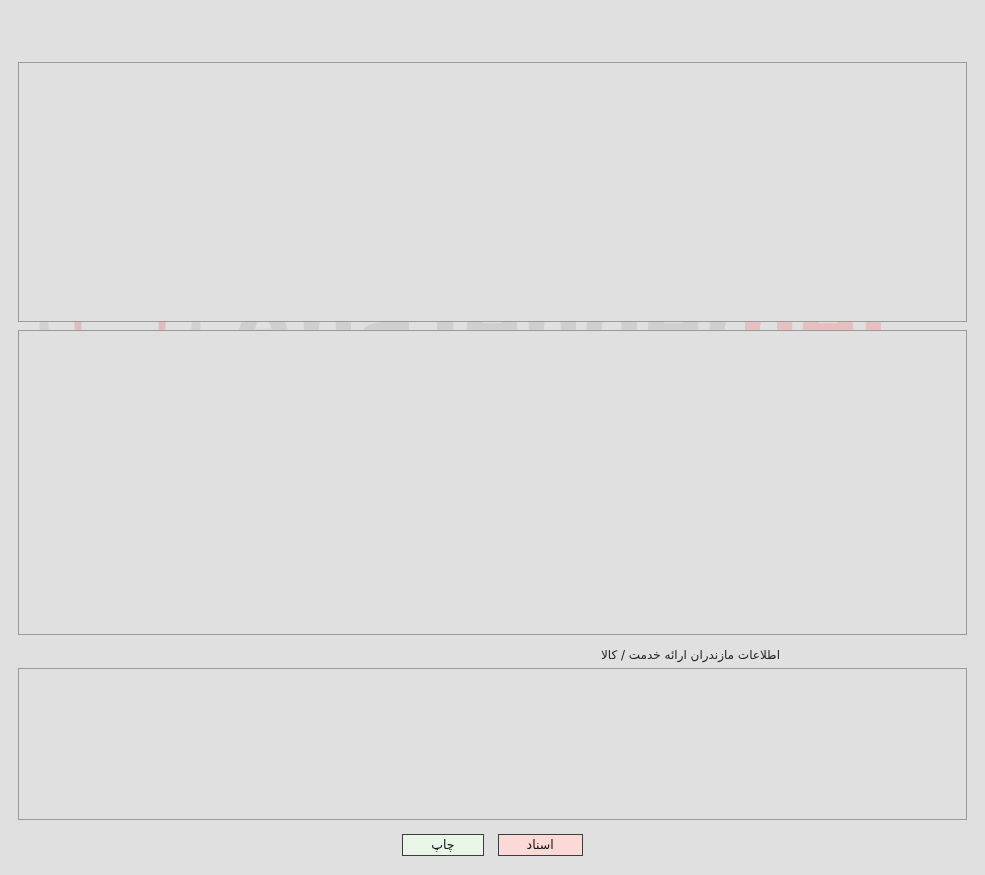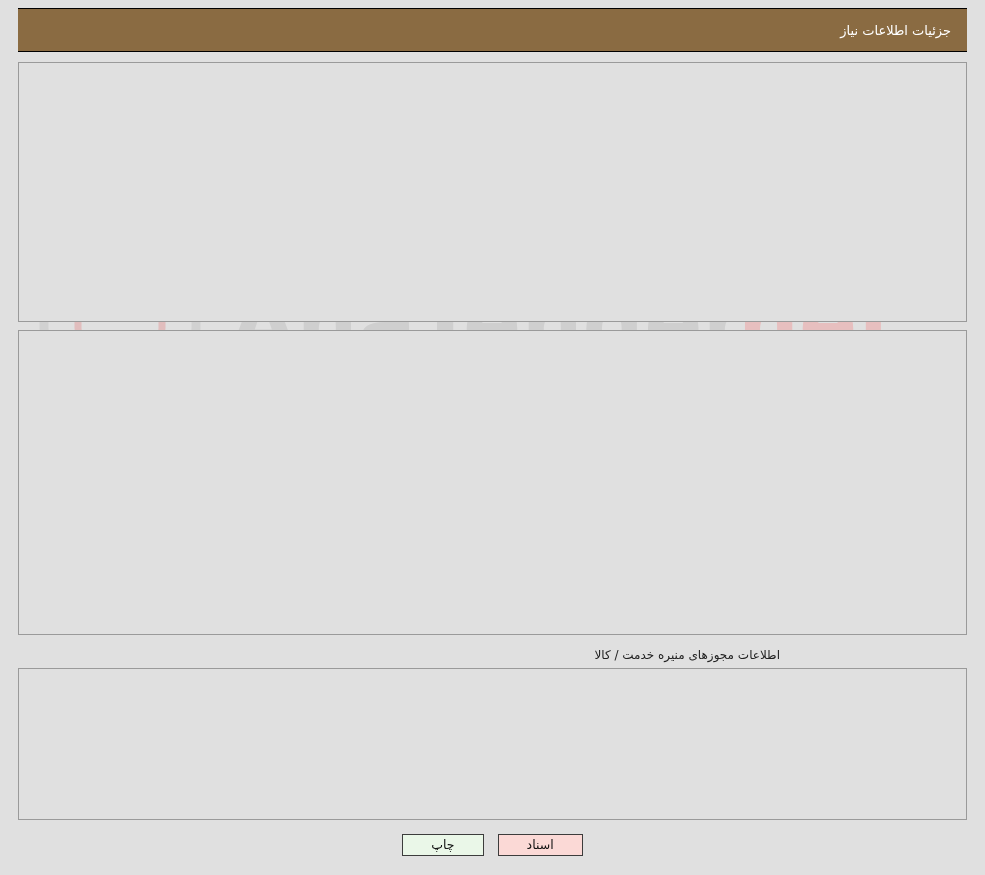--- a/index.html
+++ b/index.html
@@ -249,23 +249,20 @@
 
   <svg class="watermark" viewBox="0 0 985 180">
     <g fill="#cfcfcf" opacity="0.85">
       <path d="M120 8 L196 34 L196 96 C196 128 162 154 120 168 C78 154 44 128 44 96 L44 34 Z" fill="none" stroke="#cfcfcf" stroke-width="9"></path>
       <path d="M120 40 L162 56 L162 96 C162 118 142 134 120 142 C98 134 78 118 78 96 L78 56 Z" fill="none" stroke="#e2b8b8" stroke-width="7"></path>
     </g>
     <text x="230" y="120" font-family="'DejaVu Sans','Liberation Sans',sans-serif" font-size="86" font-weight="bold" fill="#cfcfcf" direction="ltr">AnaTender</text>
     <text x="705" y="120" font-family="'DejaVu Sans','Liberation Sans',sans-serif" font-size="86" font-weight="bold" fill="#e7bfbf" direction="ltr">.net</text>
   </svg>
 
-  <div class="header-bar">
-    <span class="htitle">جزئیات اطلاعات نیاز</span>
-  </div>
 
   <div class="panel panel-top"></div>
 
   <div class="frow" style="top:82px; right:32px;">
     <span class="lbl" style="width:150px;">شماره نیاز:</span>
   </div>
   <div class="fld center" style="position:absolute; top:82px; right:190px; width:190px;">1103093303000046</div>
 
   <div class="lbl" style="position:absolute; top:84px; right:424px;">تاریخ و ساعت اعلان عمومی:</div>
   <div class="fld center" style="position:absolute; top:82px; right:672px; width:198px;">1403/07/05 - 18:14</div>
@@ -367,21 +364,21 @@
   <div class="lbl lbl-b" style="position:absolute; top:583px; right:32px; width:120px;">توضیحات خریدار:</div>
   <div class="ta" style="position:absolute; top:549px; right:170px; width:680px; height:69px;">
     <span></span>
     <svg class="grip" viewBox="0 0 12 12">
       <line x1="1" y1="11" x2="11" y2="1" stroke="#8f8f8f" stroke-width="1.4"></line>
       <line x1="4" y1="11" x2="11" y2="4" stroke="#8f8f8f" stroke-width="1.4"></line>
       <line x1="7" y1="11" x2="11" y2="7" stroke="#8f8f8f" stroke-width="1.4"></line>
     </svg>
   </div>
 
-  <div class="plain-note" style="position:absolute; top:648px; right:205px;">اطلاعات مجوزهای منیره خدمت / کالا</div>
+  <div class="plain-note" style="position:absolute; top:648px; right:205px;">اطلاعات مازندران ارائه خدمت / کالا</div>
 
   <div class="panel panel-bot"></div>
 
   <div style="position:absolute; top:730px; right:36px; width:912px;">
     <table class="grid">
       <thead>
         <tr>
           <th style="width:262px;">الزامی بودن ارائه مجوز</th>
           <th>اعلام وضعیت مجوز توسط تامین کننده</th>
           <th style="width:205px;">جزئیات</th>

